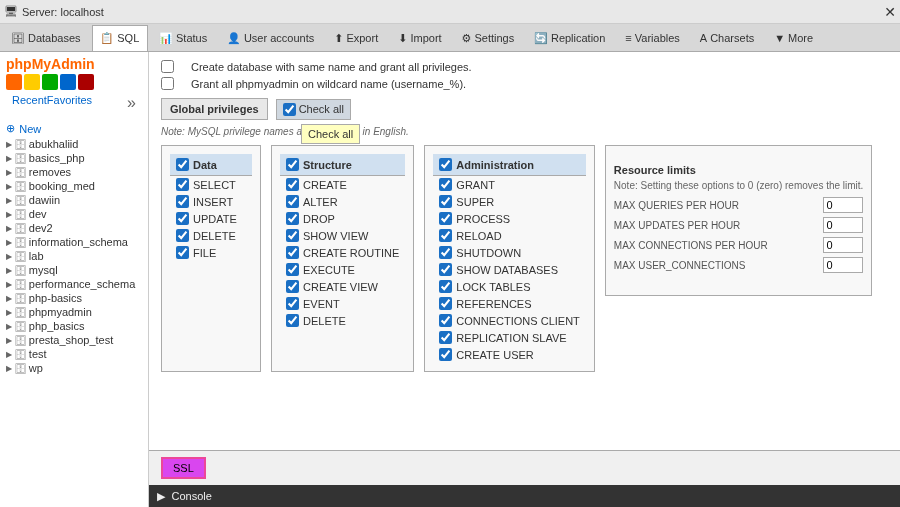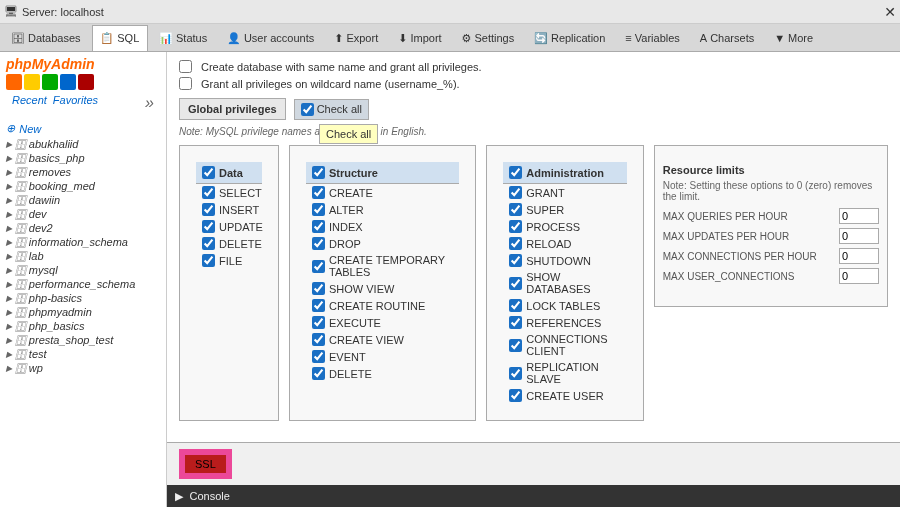--- a/index.html
+++ b/index.html
@@ -11,73 +11,73 @@
     
     .main-tabs { background: #d8d8d8; border-bottom: 1px solid #aaa; display: flex; align-items: center; height: 28px; padding: 0 2px; }
     .main-tab { display: flex; align-items: center; padding: 4px 8px; font-size: 11px; cursor: pointer; border: 1px solid transparent; border-bottom: none; margin-right: 2px; color: #333; text-decoration: none; height: 26px; }
     .main-tab.active { background: #fff; border-color: #aaa; border-bottom-color: #fff; }
     .main-tab .tab-icon { margin-right: 3px; font-size: 11px; }
 
     
     .layout { display: flex; flex: 1; overflow: hidden; }
 
     
-    .sidebar { width: 167px; background: #fff; border-right: 1px solid #ccc; overflow-y: auto; flex-shrink: 0; font-style: italic; }
+    .sidebar { width: 149px; background: #fff; border-right: 1px solid #ccc; overflow-y: auto; flex-shrink: 0; }
     .sidebar-header { padding: 4px 6px; }
     .phpmyadmin-logo { color: #f60; font-weight: bold; font-size: 14px; }
     .logo-icons { display: flex; gap: 2px; padding: 2px 0; }
     .logo-icon { width: 16px; height: 16px; background: #888; border-radius: 2px; display: inline-block; }
 
-    .sidebar-links { display: flex; gap: 6px; padding: 2px 6px; font-size: 11px; }
+    .sidebar-links { display: flex; padding: 2px 6px; font-size: 11px; }
     .sidebar-link { color: #06c; cursor: pointer; }
     .sidebar-more { font-size: 16px; color: #666; cursor: pointer; margin-left: auto; }
 
     .sidebar-section { padding: 2px 0; }
     .sidebar-new { display: flex; align-items: center; padding: 2px 6px; cursor: pointer; color: #06c; font-size: 11px; }
 
     
     .content { flex: 1; overflow-y: auto; background: #fff; display: flex; flex-direction: column; }
 
     
     .content-scroll { padding: 8px 12px; flex: 1; overflow-y: auto; }
 
     
     .top-checks { margin-bottom: 8px; }
-    .top-checks label { display: flex; align-items: center; gap: 9px; margin-bottom: 4px; font-size: 11px; cursor: pointer; }
+    .top-checks label { display: flex; align-items: center; gap: 17px; margin-bottom: 4px; font-size: 11px; cursor: pointer; }
 
     
     .global-bar { display: flex; align-items: center; gap: 8px; margin-bottom: 6px; position: relative; }
     .global-bar-label { font-size: 11px; font-weight: bold; border: 1px solid #aaa; padding: 4px 8px; background: #e8e8e8; cursor: pointer; }
     .check-all-btn { display: flex; align-items: center; gap: 3px; padding: 3px 6px; background: #d0d8e0; border: 1px solid #aaa; cursor: pointer; font-size: 11px; }
     .check-all-btn input[type=checkbox] { margin: 0; }
 
     
     .tooltip { position: absolute; top: 26px; left: 140px; background: #ffffc0; border: 1px solid #aaa; padding: 3px 6px; font-size: 11px; z-index: 100; white-space: nowrap; }
 
     .note { font-size: 10px; color: #666; font-style: italic; margin-bottom: 8px; }
 
     
     .privilege-panels { display: flex; gap: 10px; flex-wrap: nowrap; }
-    .priv-panel { border: 1px solid #aaa; padding: 16px; background: #f8f8f8; min-width: 100px; }
+    .priv-panel { border: 1px solid #aaa; padding: 8px; background: #f8f8f8; min-width: 100px; }
     .priv-panel-header { display: flex; align-items: center; gap: 4px; padding: 4px 6px; background: #d0e0f0; border-bottom: 1px solid #aaa; font-weight: bold; font-size: 11px; }
     .priv-panel-header input[type=checkbox] { margin: 0; }
     .priv-item { display: flex; align-items: center; gap: 4px; padding: 2px 6px; font-size: 11px; }
     .priv-item input[type=checkbox] { margin: 0; }
 
     
     .resource-panel { border: 1px solid #aaa; padding: 18px 8px; background: #f8f8f8; min-width: 180px; }
     .resource-panel-title { font-weight: bold; font-size: 11px; margin-bottom: 4px; }
     .resource-note { font-size: 10px; color: #666; margin-bottom: 6px; }
     .resource-row { display: flex; align-items: center; justify-content: space-between; margin-bottom: 4px; font-size: 11px; }
     .resource-label { font-size: 10px; color: #555; text-transform: uppercase; text-align: right; }
     .resource-input { width: 40px; border: 1px solid #aaa; padding: 1px 2px; font-size: 11px; }
 
     
     .bottom-bar { border-top: 1px solid #aaa; padding: 6px 12px; background: #f0f0f0; flex-shrink: 0; }
-    .ssl-btn { padding: 3px 10px; font-size: 11px; border: 6px solid #ec4899; background: #b91c1c; cursor: pointer; }
+    .ssl-btn { padding: 3px 10px; font-size: 11px; border: 2px solid #ec4899; background: #d946ef; cursor: pointer; }
 
     .console-bar { background: #333; color: #eee; display: flex; align-items: center; height: 22px; padding: 0 8px; font-size: 11px; flex-shrink: 0; }
 
     
     ::-webkit-scrollbar { width: 8px; height: 8px; }
     ::-webkit-scrollbar-track { background: #f0f0f0; }
     ::-webkit-scrollbar-thumb { background: #bbb; border-radius: 2px; }
 
     
     input[type=checkbox] { accent-color: #1a6fc4; width: 13px; height: 13px; cursor: pointer; }
@@ -261,21 +261,21 @@
   <div class="content">
 
     <div class="content-scroll">
       <div class="top-checks" id="top-checks-container">
           <label>
             <input type="checkbox" style=""> 
             <span>Create database with same name and grant all privileges.</span>
           </label>
           <label>
             <input type="checkbox" style=""> 
-            <span>Grant all privileges on wildcard name (username_%).</span>
+            <span>Grant all phpmyadmin on wildcard name (username_%).</span>
           </label>
         </div>
 
       <div class="global-bar">
         <div class="global-bar-label">Global privileges</div>
         <div class="check-all-btn">
           <input type="checkbox" checked="" style="">
           <span>Check all</span>
         </div>
         <div class="tooltip">Check all</div>
@@ -319,29 +319,21 @@
               <div class="priv-item">
       <input type="checkbox" checked="" style="">
       <span>CREATE</span>
     </div>
               <div class="priv-item">
       <input type="checkbox" checked="" style="">
       <span>ALTER</span>
     </div>
               <div class="priv-item">
       <input type="checkbox" checked="" style="">
-      <span>INDEX</span>
-    </div>
-              <div class="priv-item">
-      <input type="checkbox" checked="" style="">
       <span>DROP</span>
-    </div>
-              <div class="priv-item">
-      <input type="checkbox" checked="" style="">
-      <span>CREATE TEMPORARY TABLES</span>
     </div>
               <div class="priv-item">
       <input type="checkbox" checked="" style="">
       <span>SHOW VIEW</span>
     </div>
               <div class="priv-item">
       <input type="checkbox" checked="" style="">
       <span>CREATE ROUTINE</span>
     </div>
               <div class="priv-item">

